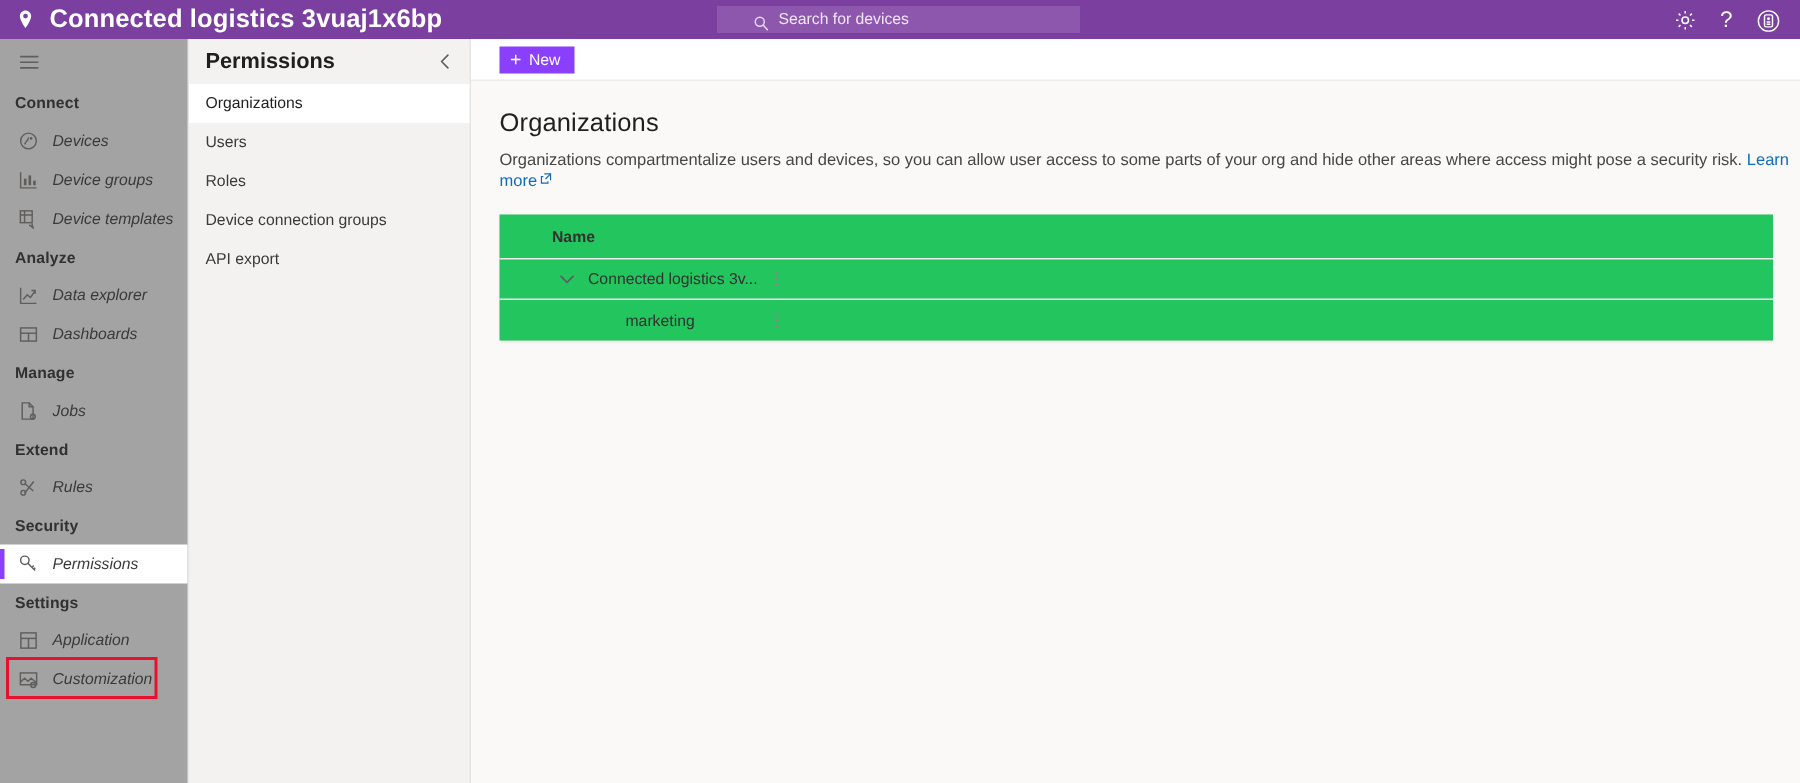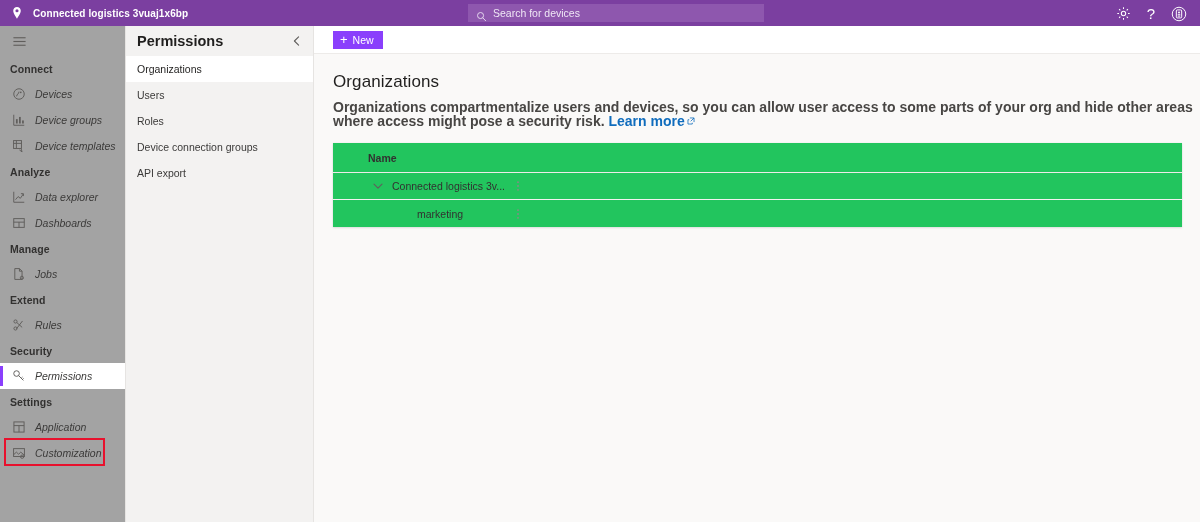--- a/index.html
+++ b/index.html
@@ -17,29 +17,29 @@
     width: 1200px; height: 26px;
     background: #7b3fa0;
     display: flex; align-items: center;
   }
   .topbar-brand {
     display: flex; align-items: center; gap: 9px;
     padding-left: 10px; min-width: 300px;
   }
   .pin-icon { width: 14px; height: 14px; display: block; }
   .topbar-title {
-    color: #ffffff; font-size: 10px; font-weight: bold;
+    color: #ffffff; font-size: 17px; font-weight: bold;
     letter-spacing: .1px; white-space: nowrap;
   }
   .searchbox {
-    position: absolute; left: 468px; top: 4px;
-    width: 296px; height: 18px;
+    position: absolute; left: 478px; top: 4px;
+    width: 242px; height: 18px;
     background: #8e57ae;
     display: flex; align-items: center; gap: 6px;
-    padding-left: 8px;
+    padding-left: 24px;
   }
   .search-ico { width: 11px; height: 11px; display: block; flex: 0 0 auto; }
   .search-ph { color: #efe6f5; font-size: 10.5px; white-space: nowrap; }
   .topbar-right {
     position: absolute; right: 6px; top: 0;
     height: 26px; display: flex; align-items: center; gap: 16px;
     padding-right: 8px;
   }
   .tb-ico { width: 15px; height: 15px; display: block; color: #fff; }
   .tb-ico svg { display: block; }
@@ -117,21 +117,21 @@
     padding: 0 9px 0 7px; font-size: 10.5px;
     border: none; cursor: pointer;
   }
   .plus-ico { font-size: 13px; line-height: 1; font-weight: 400; }
   .main-body { padding: 18px 0 0 19px; }
   .page-title {
     font-size: 17px; color: #201f1e; font-weight: normal;
     letter-spacing: .1px; margin-bottom: 8px;
   }
   .page-desc {
-    font-size: 14px; color: #484644; line-height: 14px; font-weight: bold;
+    font-size: 11px; color: #484644; line-height: 14px;
   }
   .learn-link { color: #0f6cbd; text-decoration: none; }
   .ext-ico {
     display: inline-block; width: 8px; height: 8px;
     vertical-align: 1px; margin-left: 2px;
   }
   .ext-ico svg { display: block; }
 
   
   .table-card {

